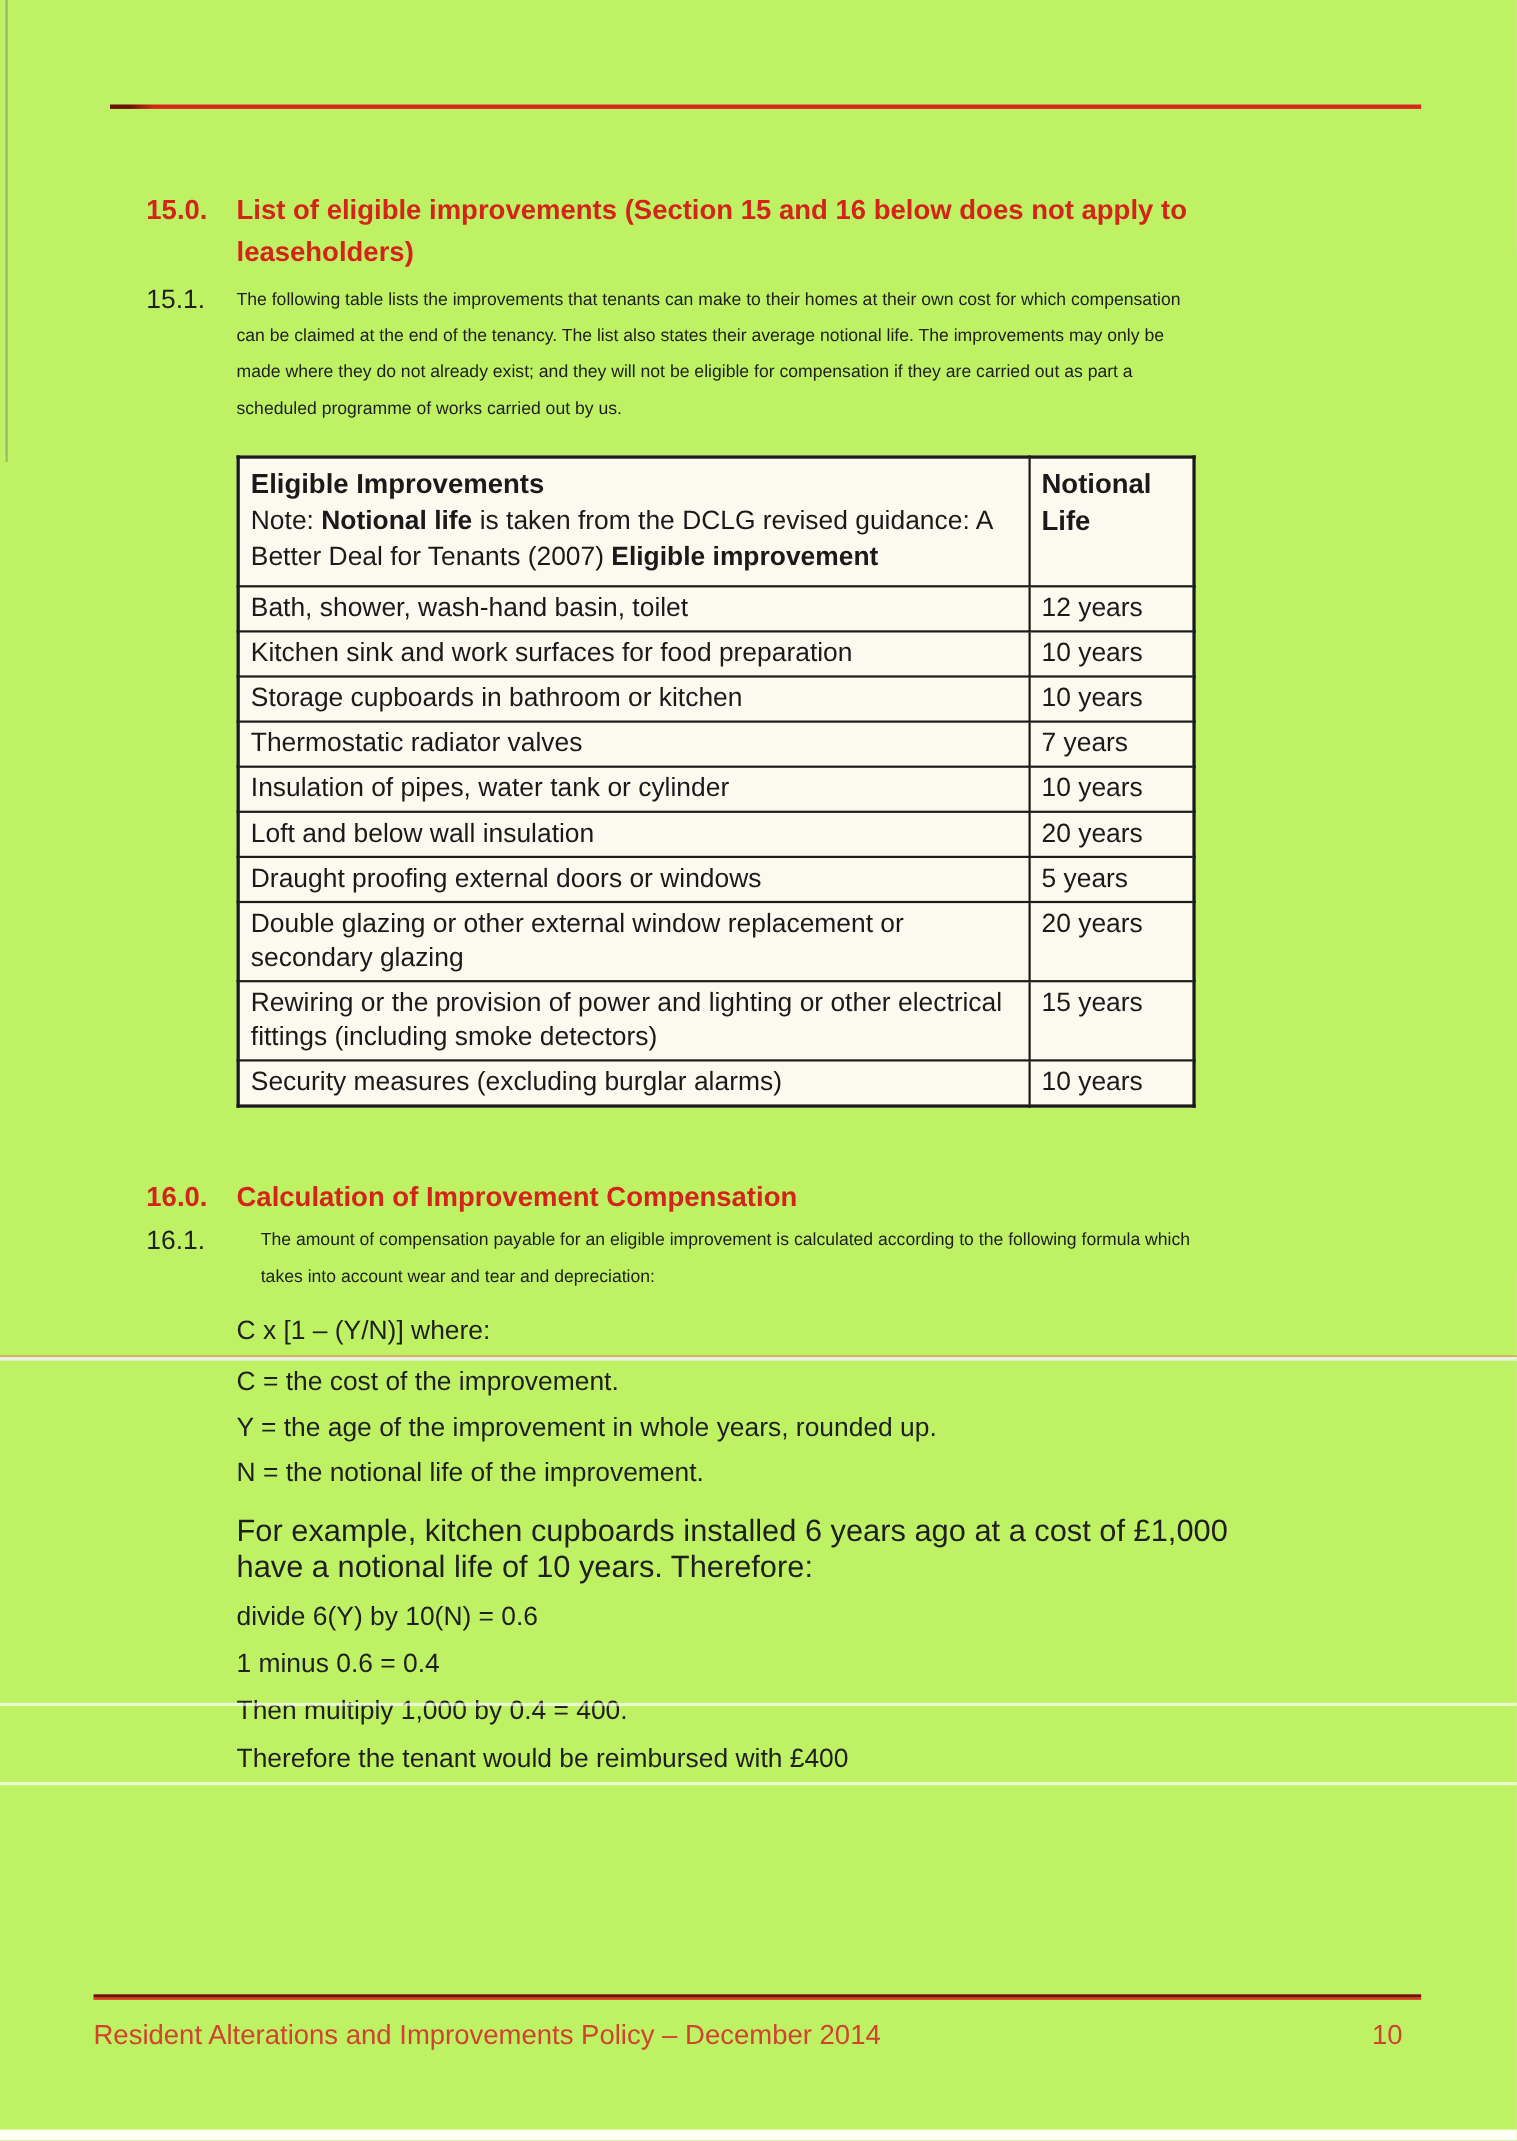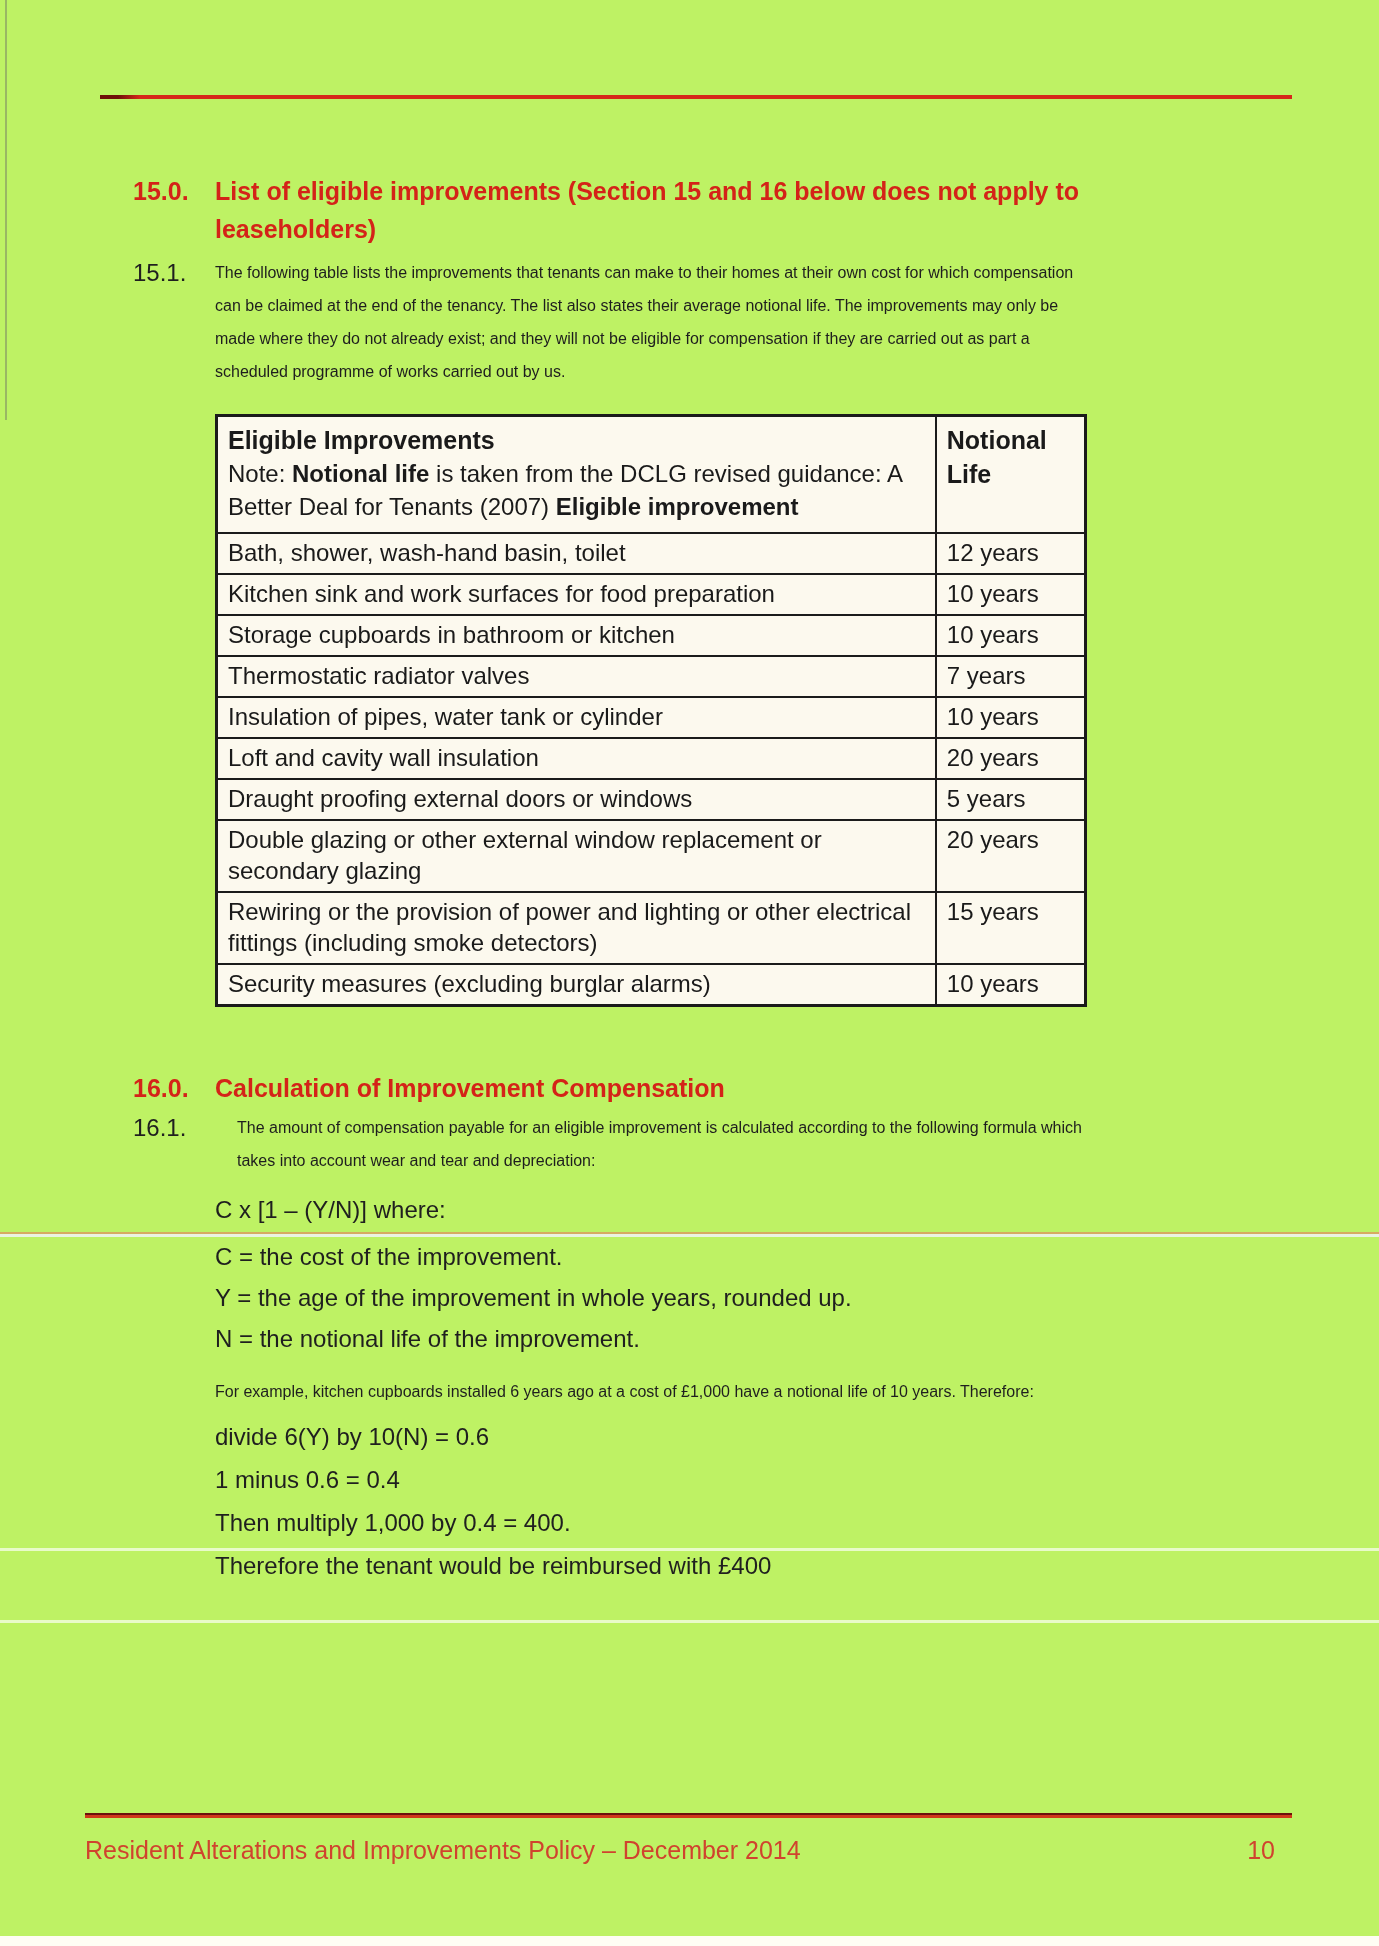--- a/index.html
+++ b/index.html
@@ -59,21 +59,21 @@
   .tbl-note { font-size:24px; line-height:33px; padding-bottom:4px; }
   .hdr-cell { padding-top:6px !important; }
 
   .sec16 { margin-top:62px; }
   .p16 { margin-top:4px;gap:22px; }
 
   .formula-block { margin-left:215px; }
   .formula { margin-top:16px; font-size:24px; line-height:33px; }
   .defs { margin-top:14px; }
   .def-line { font-size:24px; line-height:33px; margin-bottom:8px; }
-  .example { margin-top:20px; font-size:16px; line-height:33px; width:905px; }
+  .example { margin-top:20px; font-size:28px; line-height:33px; width:905px; }
   .steps { margin-top:12px; }
   .step-line { font-size:24px; line-height:33px; margin-bottom:10px; }
 
   .footer-rule {
     position:absolute; left:85px; top:1813px; width:1207px; height:5px;
     background:linear-gradient(to bottom, #6b120c 0 2px, #cf3a1a 2px 5px);
   }
   .footer-row {
     position:absolute; left:85px; top:1834px; width:1190px;
     display:flex; justify-content:space-between;
@@ -125,21 +125,21 @@
         </tr>
         <tr>
           <td class="col-improvement">Thermostatic radiator valves</td>
           <td class="col-life">7 years</td>
         </tr>
         <tr>
           <td class="col-improvement">Insulation of pipes, water tank or cylinder</td>
           <td class="col-life">10 years</td>
         </tr>
         <tr>
-          <td class="col-improvement">Loft and cavity wall insulation</td>
+          <td class="col-improvement">Loft and below wall insulation</td>
           <td class="col-life">20 years</td>
         </tr>
         <tr>
           <td class="col-improvement">Draught proofing external doors or windows</td>
           <td class="col-life">5 years</td>
         </tr>
         <tr>
           <td class="col-improvement">Double glazing or other external window replacement or secondary glazing</td>
           <td class="col-life">20 years</td>
         </tr>

